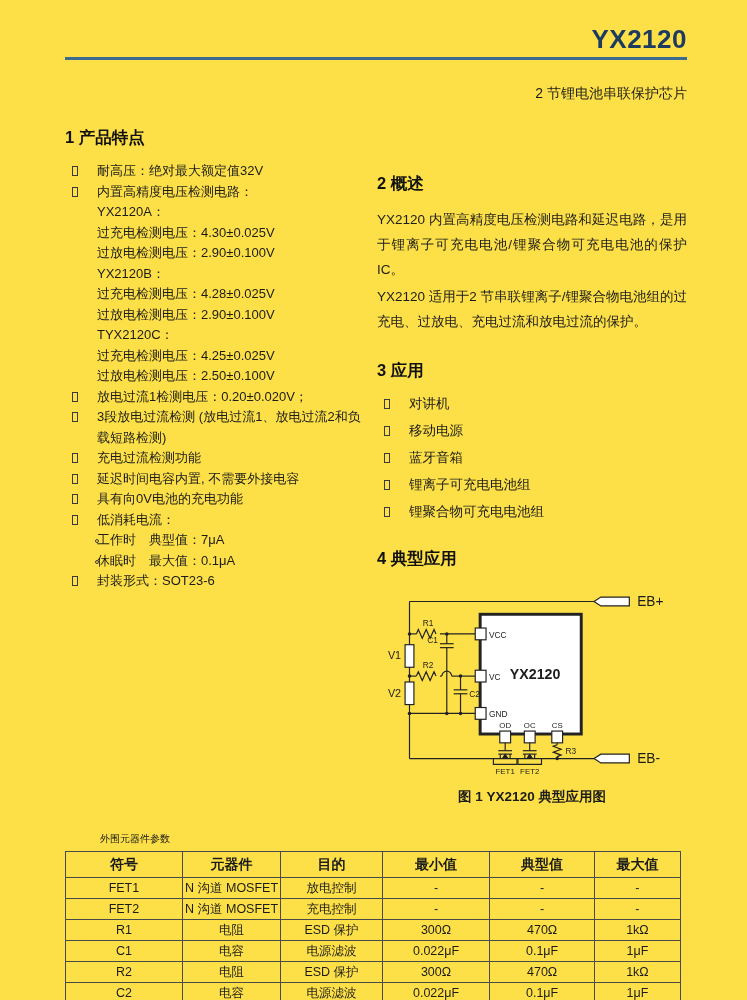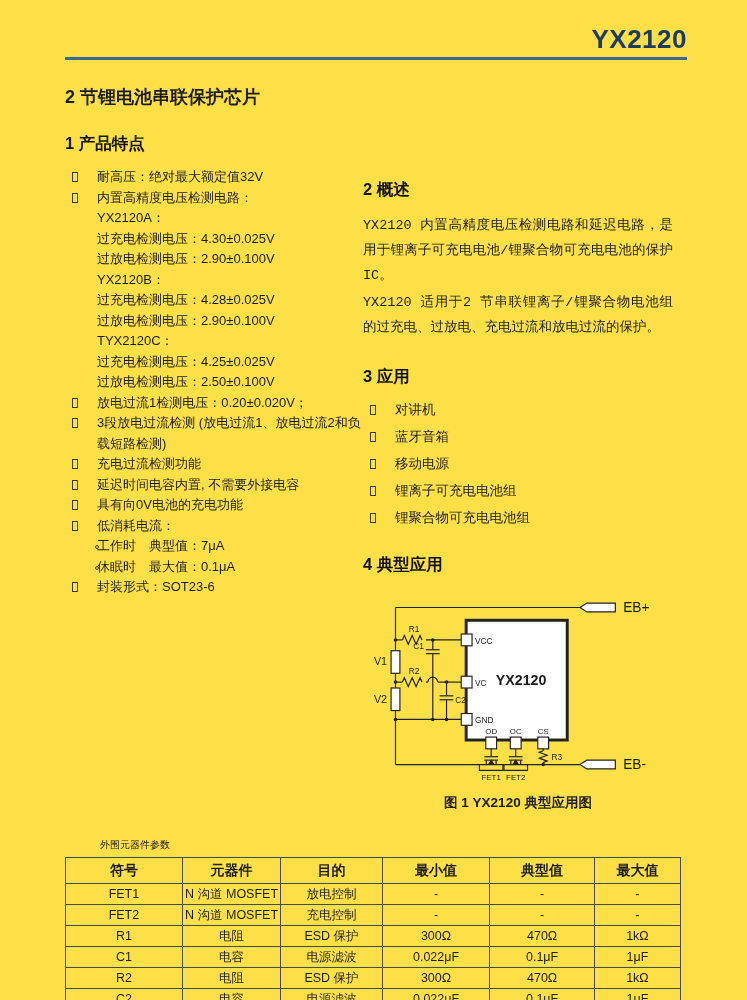--- a/index.html
+++ b/index.html
@@ -17,26 +17,26 @@
   
   .brand{
     text-align:right;
     font-size:26px;font-weight:bold;
     color:#1d3a5f;
     letter-spacing:.5px;
     line-height:30px;
   }
   .rule{height:3px;background:#3c6b90;margin-top:3px;}
   .doc-title{
-    text-align:left;
-    font-size:18px;font-weight:bold;
+    text-align:right;
+    font-size:14px;font-weight:normal;
     margin:25px 0 20px 0;
   }
   
-  .cols{display:flex;align-items:flex-start;}
+  .cols{display:flex;gap:14px;align-items:flex-start;}
   .col-left{width:298px;flex:none;}
   .col-right{width:310px;flex:none;margin-top:48px;}
   h2.sec{
     font-size:16.5px;font-weight:bold;
     margin:4px 0 12px 0;color:#111;
   }
   .col-right h2.sec{margin-top:2px;}
   h2.sec.mt{margin-top:26px;}
   ul.blist{list-style:none;margin:0;padding:0;}
   ul.blist li{
@@ -52,21 +52,21 @@
     border:1.2px solid #3a3a3a;
     box-sizing:border-box;
   }
   li.m-dot{padding-left:42px;}
   li.m-dot>.marker{
     left:30px;top:9px;width:4px;height:4px;border-radius:50%;
     border-width:1px;
   }
   .para{
     font-size:13.5px;line-height:25px;
-    margin:0 0 2px 0;text-align:justify;font-family:Liberation Mono, monospace;
+    margin:0 0 2px 0;text-align:justify;
   }
   
   .circuit{margin:10px 0 0 6px;text-align:right;}
   .circuit svg{display:block;}
   .fig-caption{
     text-align:center;font-size:13.5px;font-weight:bold;
     margin:6px 0 0 0;
   }
   
   .tbl-label{font-size:10px;margin:26px 0 5px 35px;}
@@ -214,26 +214,26 @@
       <h2 class="sec mt">3 应用</h2>
       <ul class="blist apps">
 
           <li>
             <span class="marker"></span>
             <span>对讲机</span>
           </li>
 
           <li>
             <span class="marker"></span>
+            <span>移动电源</span>
+          </li>
+
+          <li>
+            <span class="marker"></span>
             <span>蓝牙音箱</span>
-          </li>
-
-          <li>
-            <span class="marker"></span>
-            <span>移动电源</span>
           </li>
 
           <li>
             <span class="marker"></span>
             <span>锂离子可充电电池组</span>
           </li>
 
           <li>
             <span class="marker"></span>
             <span>锂聚合物可充电电池组</span>

